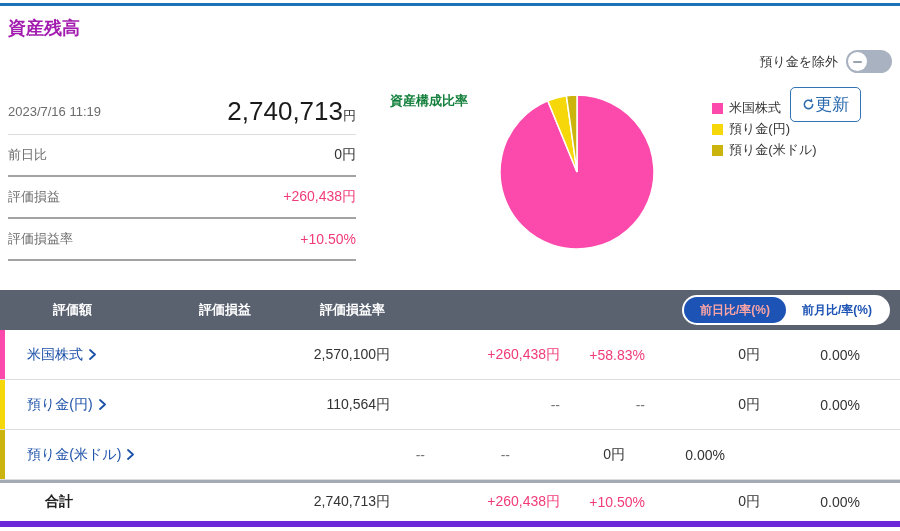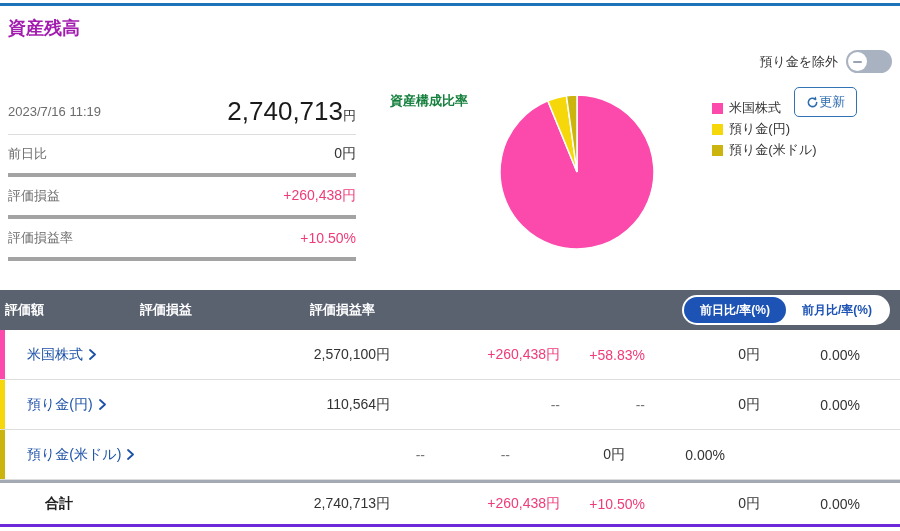--- a/index.html
+++ b/index.html
@@ -12,29 +12,29 @@
 
   
   .controls { position:absolute; top:50px; right:8px; display:flex; align-items:center; gap:14px;flex-direction:column; }
   .toggle-wrap { display:flex; align-items:center; gap:8px; }
   .toggle-label { font-size:13px; color:#333; }
   .switch { position:relative; width:46px; height:23px; background:#a9b2c0; border-radius:12px; cursor:pointer; }
   .switch .knob { position:absolute; left:2px; top:2px; width:19px; height:19px; background:#fff; border-radius:50%;
                   display:flex; align-items:center; justify-content:center; }
   .switch .knob .minus { width:9px; height:2px; background:#9aa3b0; border-radius:1px; }
   .refresh-btn { display:flex; align-items:center; background:#fff; border:1px solid #3173b4; border-radius:5px;
-                 color:#2e6cb0; font-size:13px; padding:5px 11px; cursor:pointer; font-family:inherit; }
+                 color:#2e6cb0; font-size:17px; padding:5px 11px; cursor:pointer; font-family:inherit; }
 
   
   .summary { position:absolute; left:8px; top:88px; width:348px; }
   .summary-main { display:flex; justify-content:space-between; align-items:center; height:47px; border-bottom:1px solid #ddd; }
   .timestamp { font-size:13px; color:#6b6b6b; }
   .total-amount { font-size:26px; color:#1a1a1a; }
   .total-amount .yen { font-size:13px; color:#333; }
-  .summary-row { display:flex; justify-content:space-between; align-items:center; height:42px; border-bottom:4px solid #a3a3a3; }
+  .summary-row { display:flex; justify-content:space-between; align-items:center; height:42px; border-bottom:2px solid #a3a3a3; }
   .summary-row .lbl { font-size:13px; color:#6b6b6b; }
   .summary-row .val { font-size:14px; color:#333; }
   .pink { color:#f03b78 !important; }
 
   
   .chart-title { position:absolute; left:390px; top:92px; font-size:13px; font-weight:bold; color:#15803d; }
   .pie-svg { position:absolute; left:497px; top:92px; }
   .legend { position:absolute; left:712px; top:99px; display:flex; flex-direction:column; gap:3px; }
   .legend-item { display:flex; align-items:center; gap:6px; }
   .legend-swatch { width:11px; height:11px; flex:0 0 11px; }
@@ -46,33 +46,33 @@
   .t-row { display:flex; align-items:center; height:50px; border-bottom:1px solid #ddd; font-size:14px; position:relative; }
   .c-bar { flex:0 0 5px; align-self:stretch; }
   .c-name { flex:0 0 250px; padding-left:22px; text-align:left; }
   .c-value { flex:0 0 135px; text-align:right; }
   .c-pl { flex:0 0 170px; text-align:right; }
   .c-rate { flex:0 0 85px; text-align:right; }
   .c-day { flex:0 0 115px; text-align:right; }
   .c-month { flex:0 0 100px; text-align:right; }
   .c-spacer { flex:0 0 40px; }
   .t-header .c-name { text-align:center; padding-left:0; flex:0 0 255px; }
-  .t-header .c-value, .t-header .c-pl, .t-header .c-rate { text-align:left; }
+  .t-header .c-value, .t-header .c-pl, .t-header .c-rate { text-align:center; }
   .muted { color:#777; }
   .name-link { display:inline-flex; align-items:center; gap:6px; color:#1c51a8; text-decoration:none; cursor:pointer; font-size:14px; }
 
   .period-pill { position:absolute; right:10px; top:5px; height:30px; width:208px; background:#fff; border-radius:15px;
                  display:flex; align-items:center; padding:2px; }
   .pill-seg { flex:1; height:26px; border-radius:13px; border:none; font-size:12px; font-weight:bold;
               display:flex; align-items:center; justify-content:center; cursor:pointer; font-family:inherit; }
-  .pill-seg.active { background:#1d53b4; color:#ffffff; }
+  .pill-seg.active { background:#1d53b4; color:#fca5a5; }
   .pill-seg.inactive { background:#fff; color:#1d53b4; }
 
   .thick-divider { height:3px; background:#a3aab4; }
-  .t-total { display:flex; align-items:center; height:44px; border-bottom:3px solid #6d28d9; font-size:14px; }
+  .t-total { display:flex; align-items:center; height:44px; border-bottom:6px solid #6d28d9; font-size:14px; }
   .t-total .c-name { flex:0 0 255px; padding-left:45px; font-weight:bold; color:#222; }
 </style>
 </head>
 <body>
 
 <div class="screen">
   <div class="top-line"></div>
   <div class="page-title">資産残高</div>
 
   <div class="controls">

